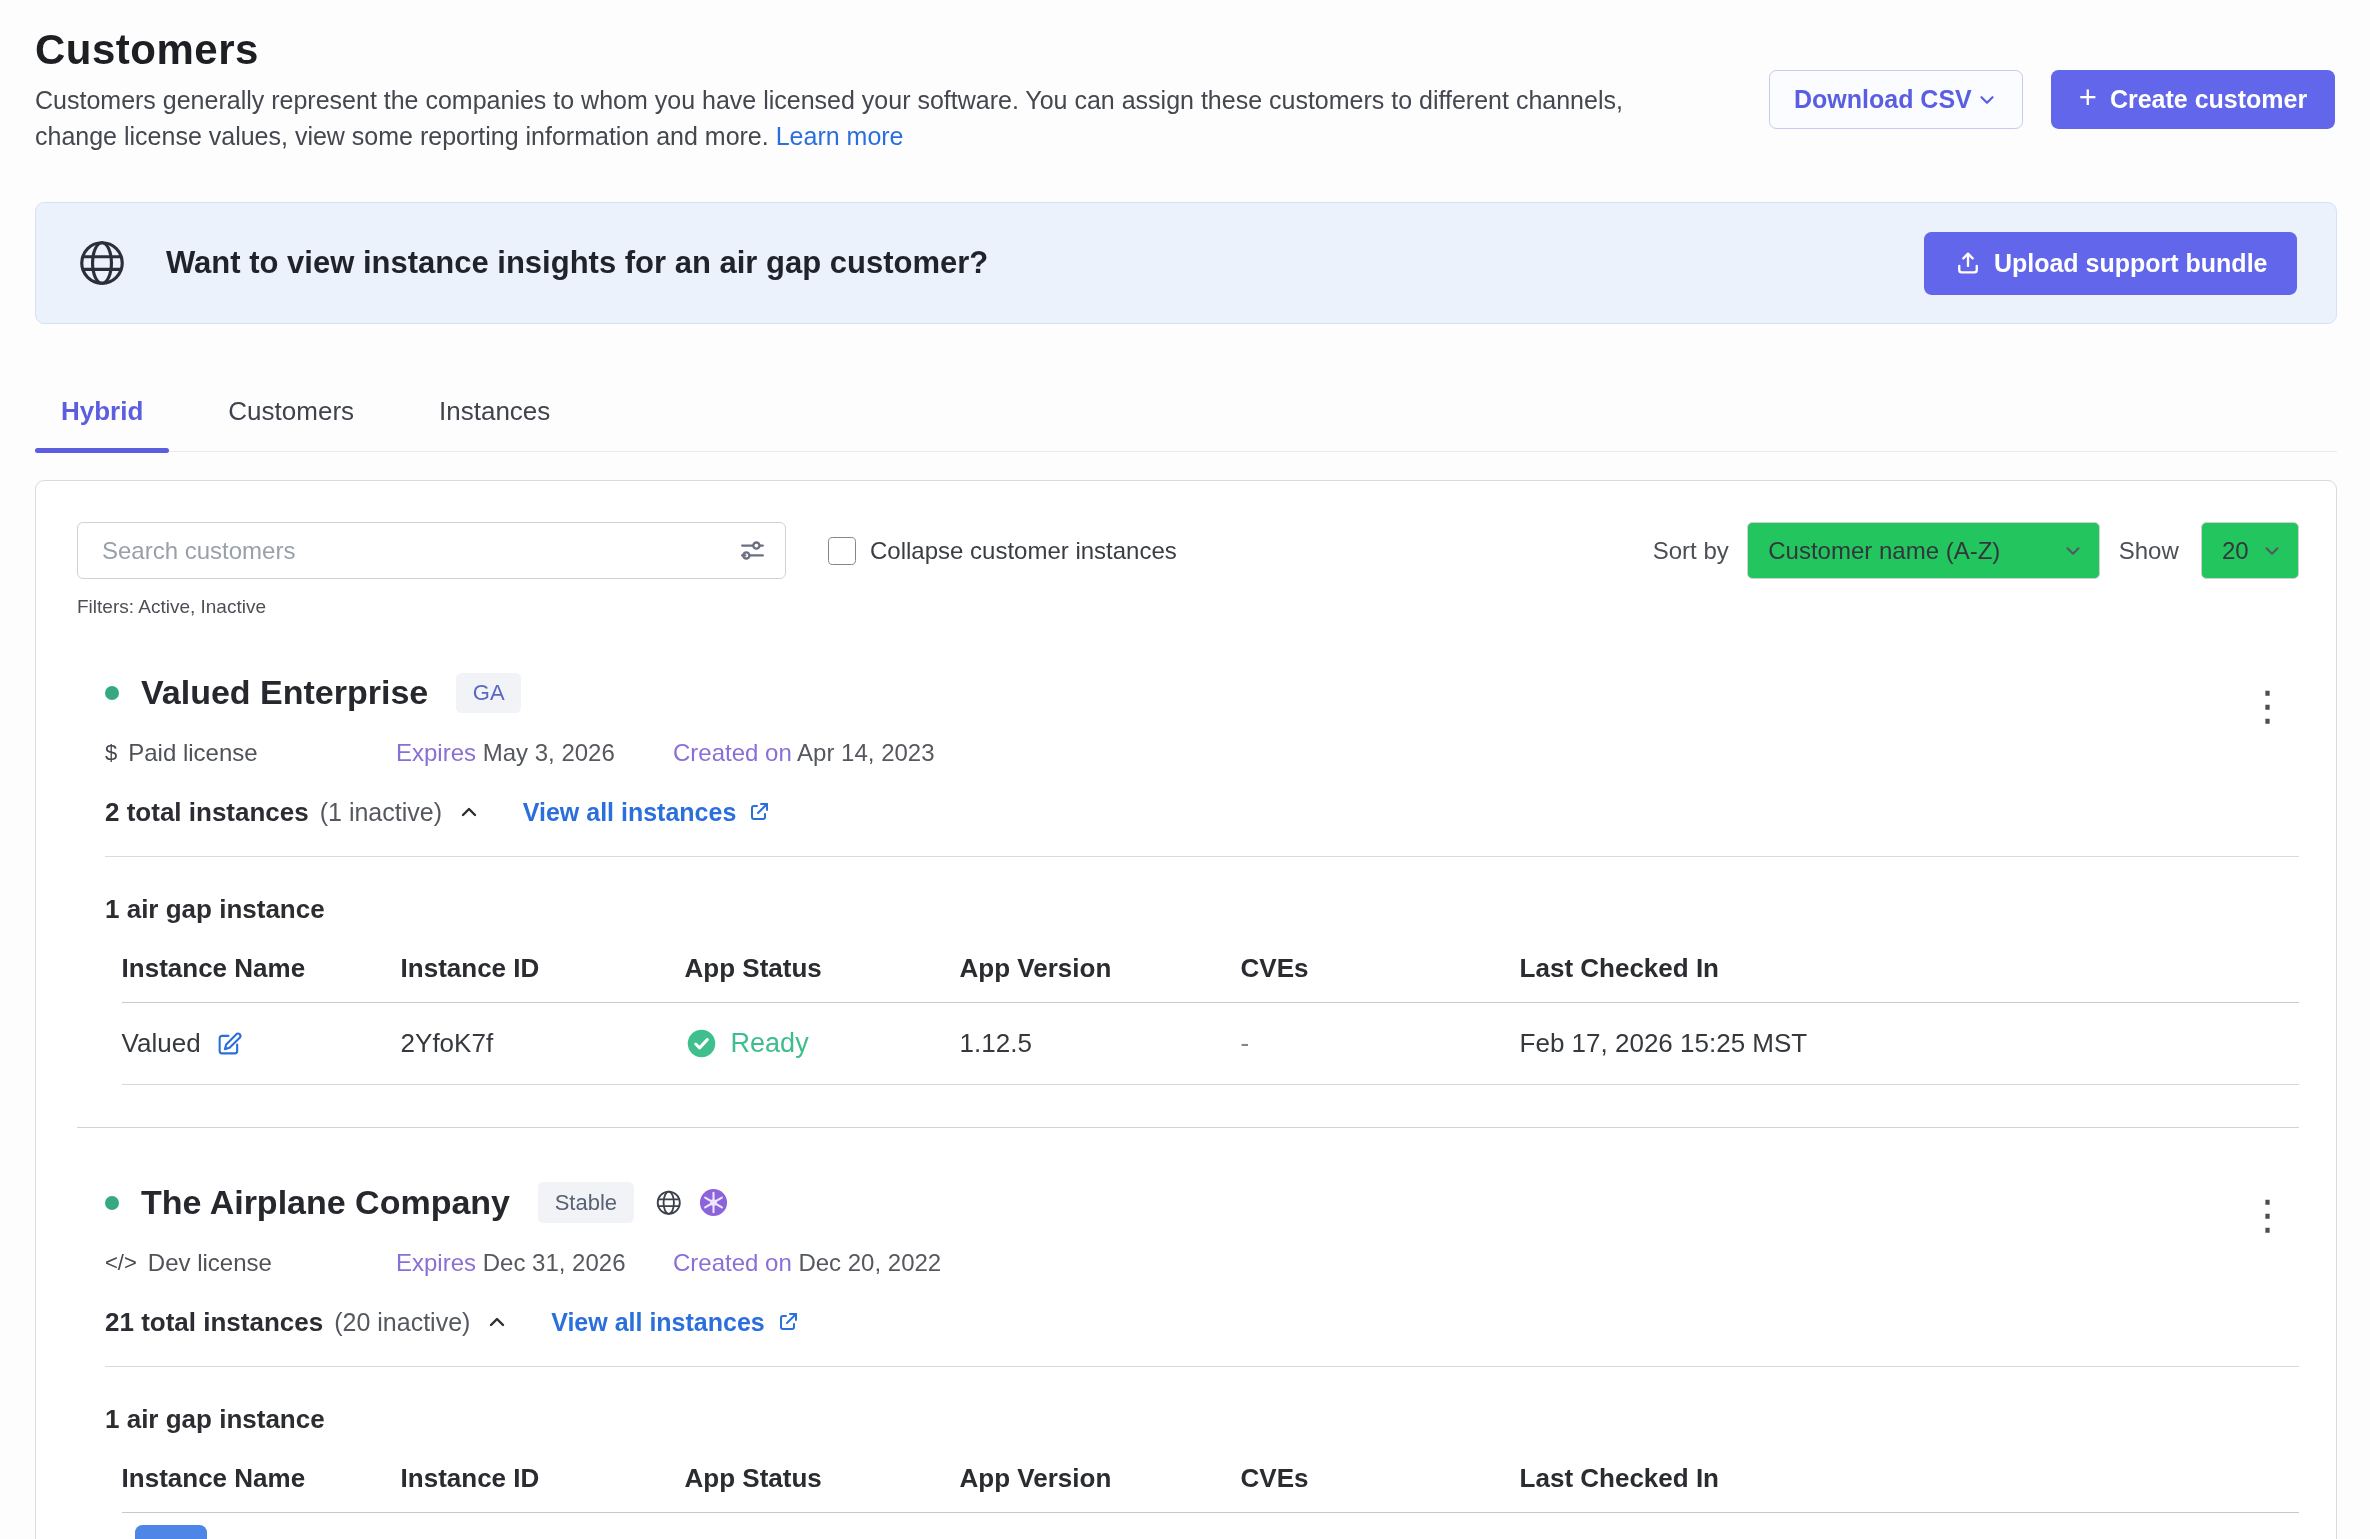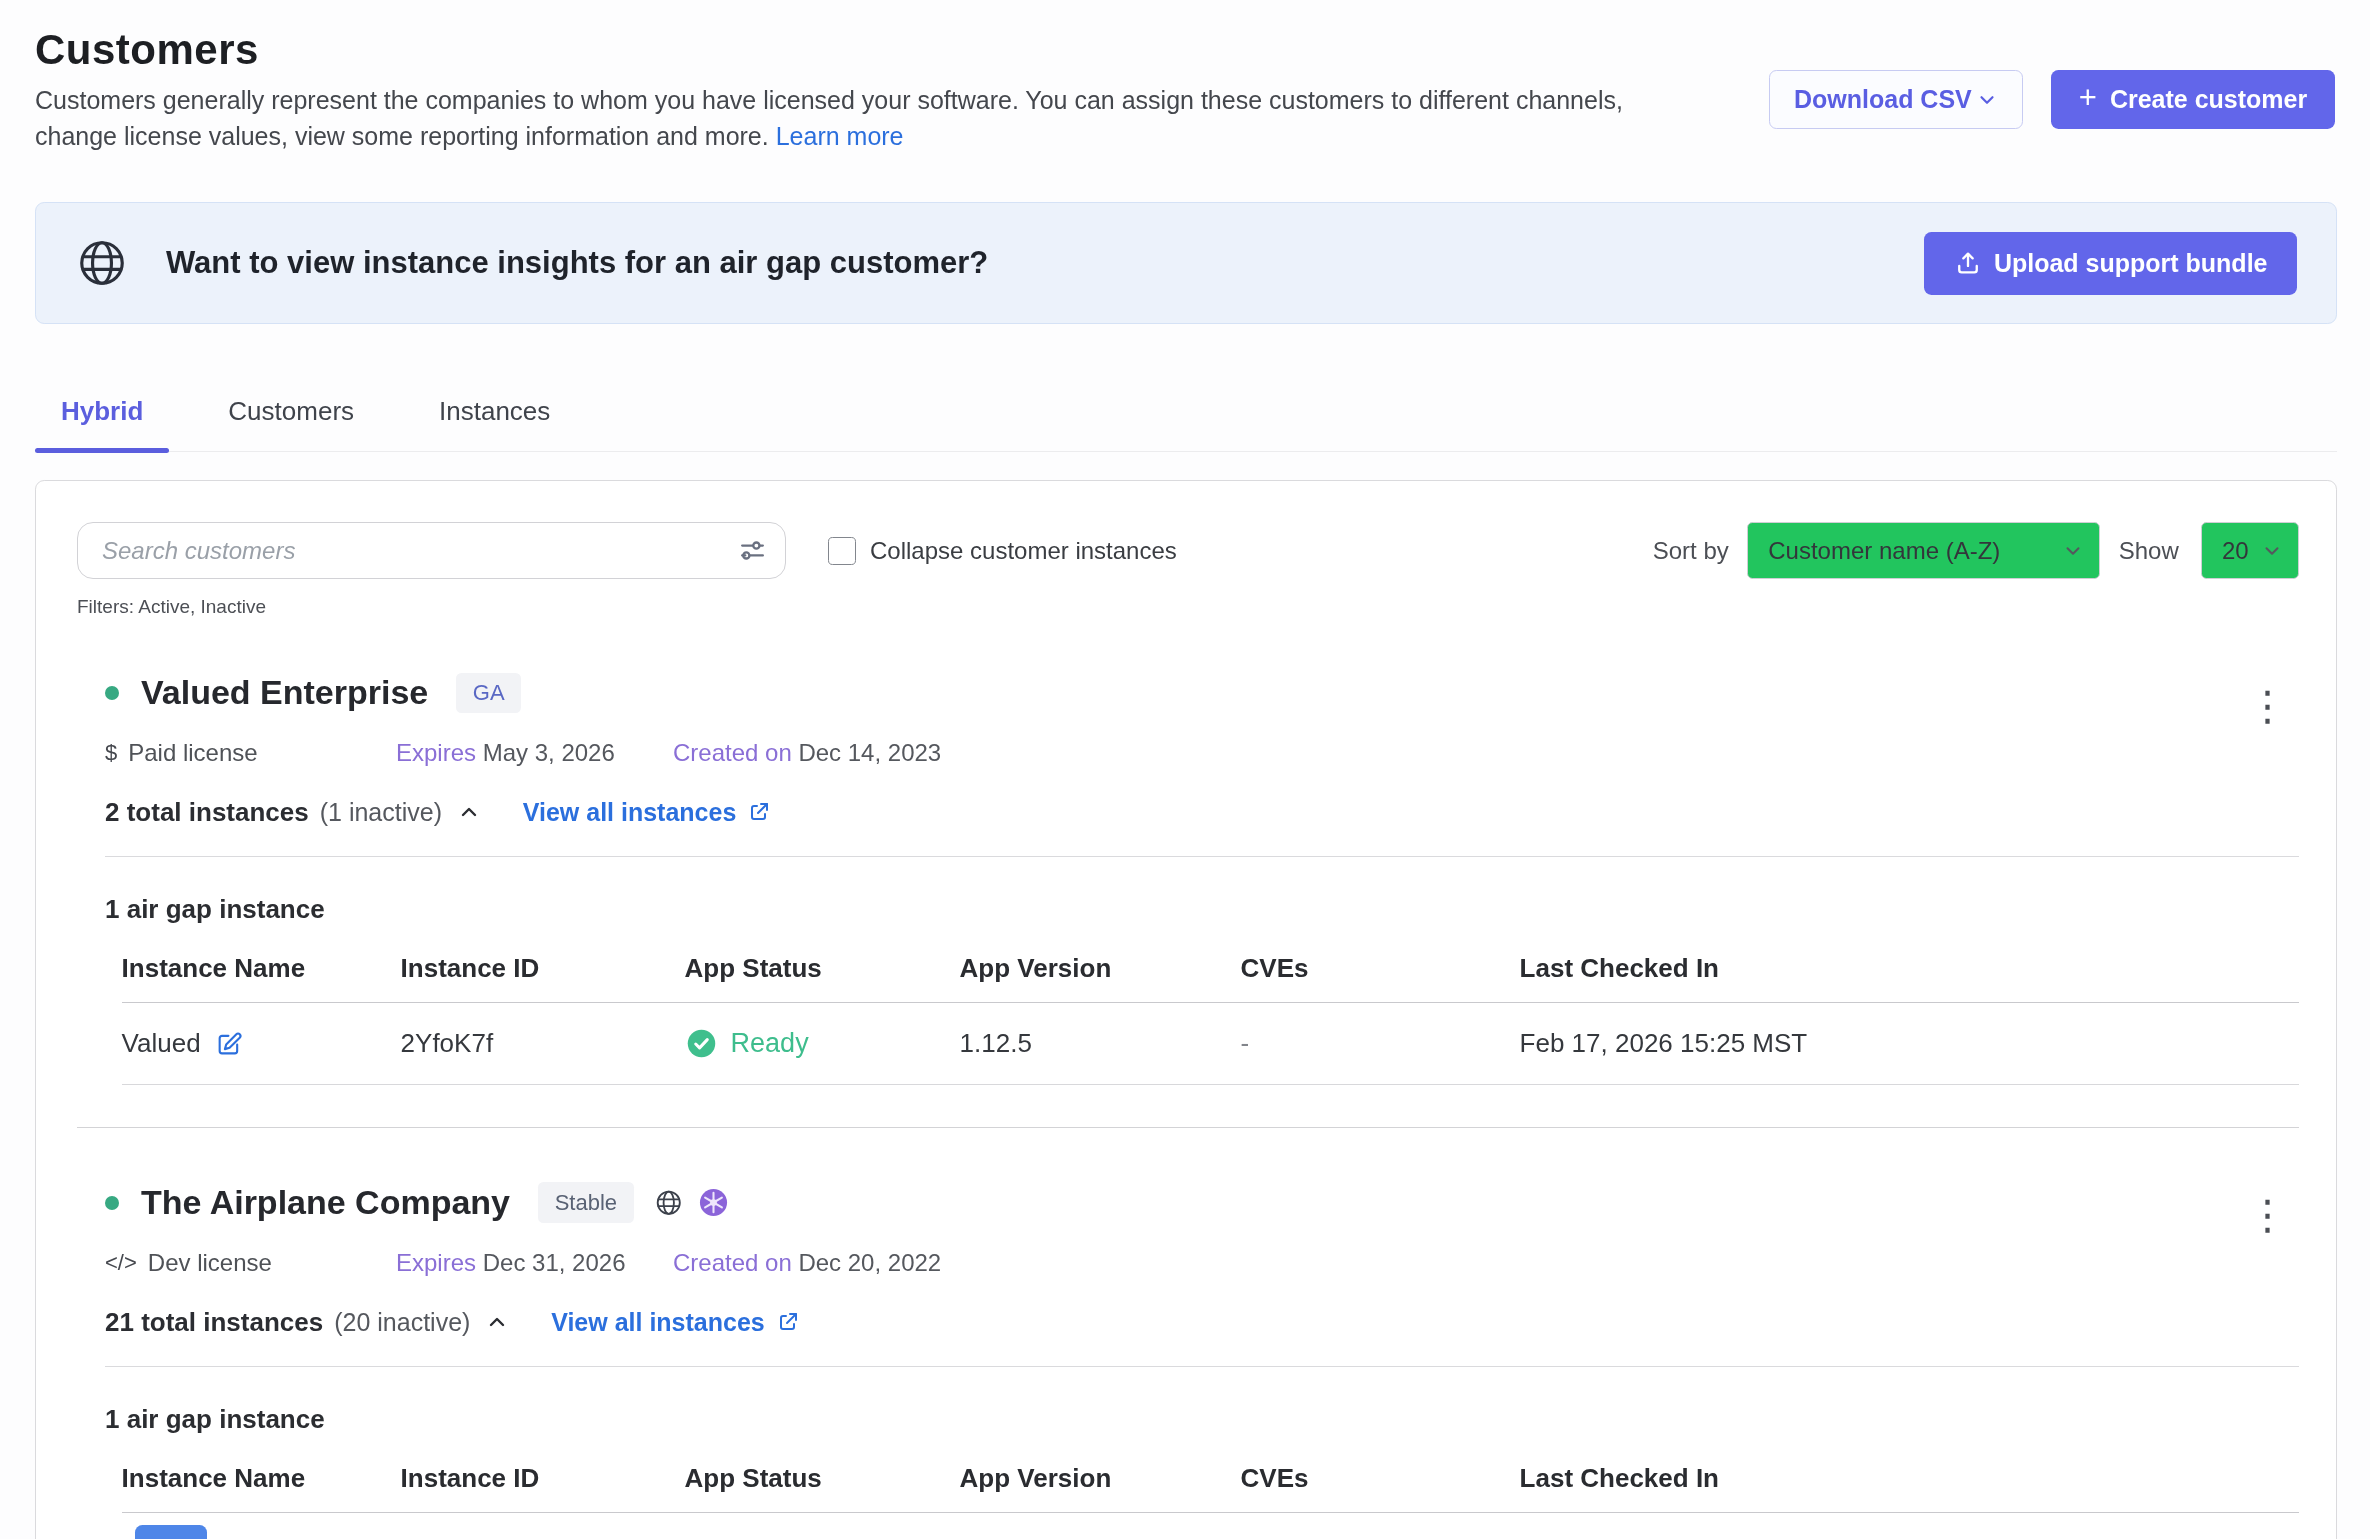--- a/index.html
+++ b/index.html
@@ -37,22 +37,22 @@
   .tab.active { color:#5b5ede; font-weight:700; }
   .tab.active::after { content:""; position:absolute; left:0; right:0; bottom:-1.8px; height:4.6px; background:#5b5ede; border-radius:2.8px; }
 
   
   .card { margin-top:28px; background:#ffffff; border:1.8px solid #dadadd; border-radius:9.2px;
           padding:41px 37px 0 41px; height:1292px; }
 
   
   .toolbar { display:flex; align-items:center; }
   .search-wrap { position:relative; width:709px; }
-  .search-input { width:100%; height:57px; border:1.8px solid #d2d2d6; border-radius:16px; padding:0 44px 0 24px;
-                  font-size:24px; font-family:inherit; color:#333; outline:none;font-style:italic; }
+  .search-input { width:100%; height:57px; border:1.8px solid #d2d2d6; border-radius:6px; padding:0 44px 0 24px;
+                  font-size:24px; font-family:inherit; color:#333; outline:none; }
   .search-input::placeholder { color:#9aa0a8; }
   .search-filter-icon { position:absolute; right:18.5px; top:13px; cursor:pointer; }
   .checkbox-group { display:flex; align-items:center; margin-left:42px; gap:14px; }
   .checkbox { width:28px; height:28px; border:1.8px solid #82868d; border-radius:4.6px; background:#fff; cursor:pointer; }
   .checkbox-label { font-size:24px; color:#3a3d42; }
   .toolbar-right { margin-left:auto; display:flex; align-items:center; gap:18.5px; }
   .toolbar-label { font-size:24px; color:#4c4f55; }
   .select { position:relative; height:57px; border:1.8px solid #cfcfd4; border-radius:5.5px; background:#22c55e;
             display:flex; align-items:center; padding:0 54px 0 20px; font-size:24px; color:#33363b; cursor:pointer; }
   .select .chev { position:absolute; right:14.8px; top:16.6px; }
@@ -207,21 +207,21 @@
         <span class="meta-license">
           <span class="license-glyph">$</span>
           <span>Paid license</span>
         </span>
         <span class="meta-expires">
           <span class="purple-label">Expires</span>
           <span class="meta-val">May 3, 2026</span>
         </span>
         <span>
           <span class="purple-label">Created on</span>
-          <span class="meta-val">Dec 14, 2023</span>
+          <span class="meta-val">Apr 14, 2023</span>
         </span>
       </div>
       <div class="summary-row">
         <span class="summary-bold">2 total instances</span>
         <span class="summary-muted">(1 inactive)</span>
         <span class="caret-up">
           <svg width="24" height="24" viewBox="0 0 24 24" fill="none" stroke="#2b2d32" stroke-width="2.4" stroke-linecap="round" stroke-linejoin="round">
               <path d="M6 15l6-6 6 6"></path>
             </svg>
         </span>

